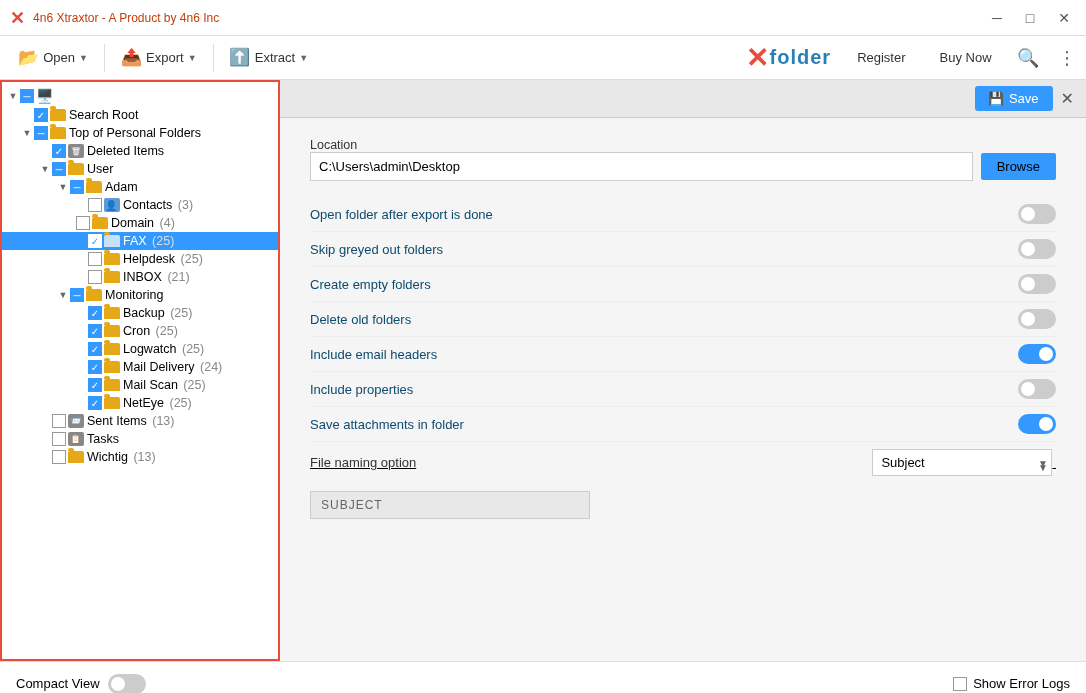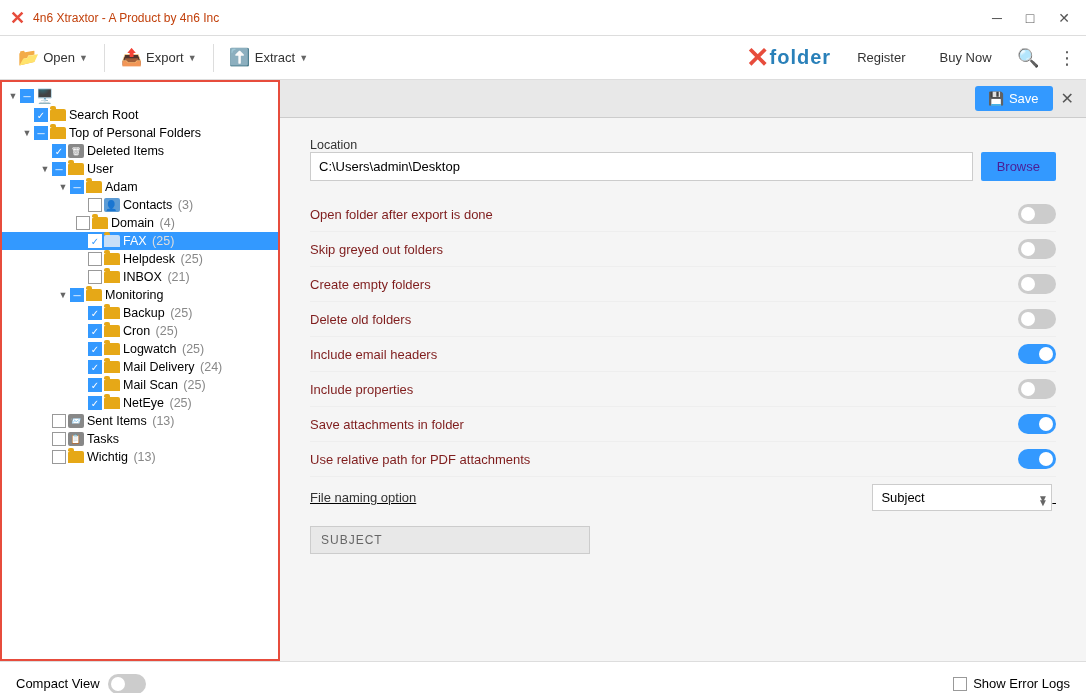--- a/index.html
+++ b/index.html
@@ -48,26 +48,26 @@
     
     .right-panel { flex: 1; background: #f5f5f5; display: flex; flex-direction: column; }
     .right-top-bar { display: flex; justify-content: flex-end; align-items: center; padding: 6px 12px; background: #e8e8e8; border-bottom: 1px solid #ccc; gap: 8px; }
     .save-btn { background: #3399ff; color: #fff; border: none; padding: 5px 14px; border-radius: 3px; cursor: pointer; display: flex; align-items: center; gap: 4px; font-size: 13px; }
     .close-btn { background: none; border: none; cursor: pointer; font-size: 16px; color: #555; }
 
     .settings-area { padding: 20px 30px; overflow-y: auto; flex: 1; }
     .field-group { margin-bottom: 6px; }
     .field-label { font-size: 12.5px; color: #333; }
 
-    .location-row { display: flex; gap: 8px; margin-bottom: 16px; }
+    .location-row { display: flex; align-items: center; gap: 8px; margin-bottom: 16px; }
     .location-input { flex: 1; border: 1px solid #ccc; padding: 6px 8px; font-size: 13px; background: #fff; }
-    .browse-btn { background: #3399ff; color: #4c1d95; border: none; padding: 6px 16px; cursor: pointer; font-size: 13px; border-radius: 2px; }
+    .browse-btn { background: #3399ff; color: #000000; border: none; padding: 6px 16px; cursor: pointer; font-size: 13px; border-radius: 2px; }
 
     .option-row { display: flex; align-items: center; justify-content: space-between; padding: 7px 0; border-bottom: 1px solid #eee; }
-    .option-label { font-size: 13px; color: #7f1d1d; }
+    .option-label { font-size: 13px; color: #0c4a6e; }
     .toggle { width: 38px; height: 20px; border-radius: 10px; background: #ccc; position: relative; cursor: pointer; flex-shrink: 0; transition: background 0.2s; }
     .toggle.on { background: #3399ff; }
     .toggle::after { content: ''; position: absolute; top: 3px; width: 14px; height: 14px; background: #fff; border-radius: 50%; transition: left 0.2s; left: 3px; }
     .toggle.on::after { left: 21px; }
 
     .file-naming-row { display: flex; align-items: center; justify-content: space-between; padding: 7px 0; text-decoration: underline; }
     .file-naming-label { font-size: 13px; color: #333; }
     .select-box { border: 1px solid #ccc; padding: 5px 28px 5px 8px; font-size: 13px; background: #fff; appearance: none; -webkit-appearance: none; background-image: none; position: relative; width: 180px; cursor: pointer; }
     .select-wrapper { position: relative; display: inline-block; }
     .select-wrapper::after { content: '▼'; position: absolute; right: 8px; top: 50%; transform: translateY(-50%); font-size: 10px; color: #666; pointer-events: none; }
@@ -331,24 +331,20 @@
             <div class="toggle on"></div>
           </div>
           <div class="option-row">
             <span class="option-label">Include properties</span>
             <div class="toggle"></div>
           </div>
           <div class="option-row">
             <span class="option-label">Save attachments in folder</span>
             <div class="toggle on"></div>
           </div>
-          <div class="option-row">
-            <span class="option-label">Use relative path for PDF attachments</span>
-            <div class="toggle on"></div>
-          </div>
         </div>
 
       <div class="file-naming-row">
         <span class="file-naming-label">File naming option</span>
         <div class="select-wrapper">
           <select class="select-box">
             <option>Subject</option>
             <option>Date</option>
             <option>From</option>
             <option>To</option>

